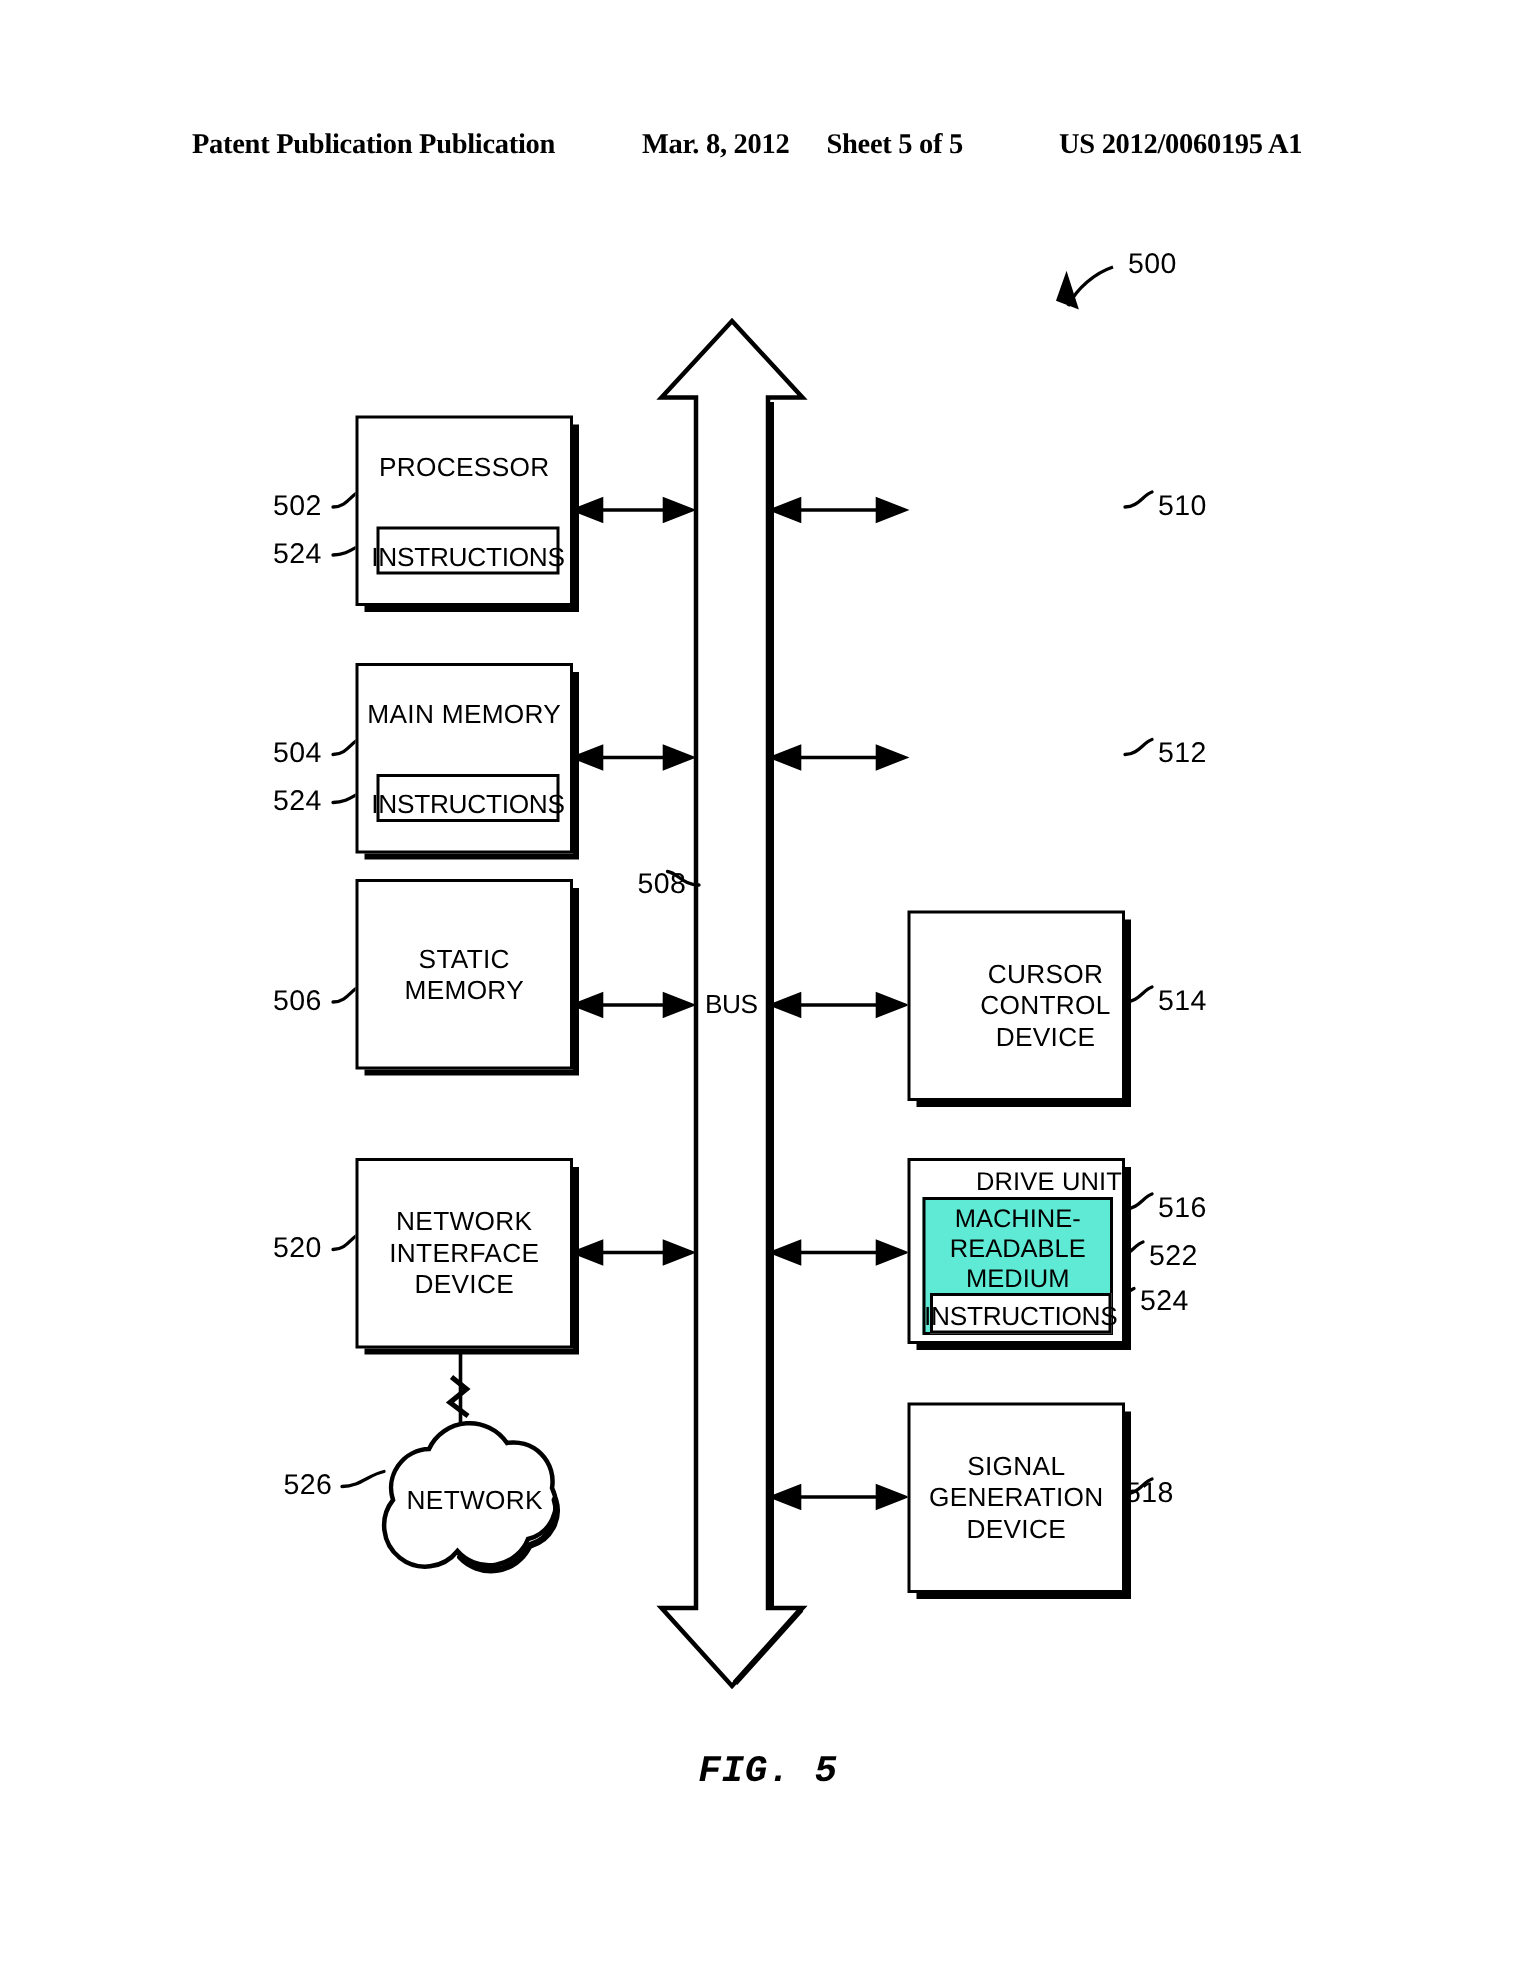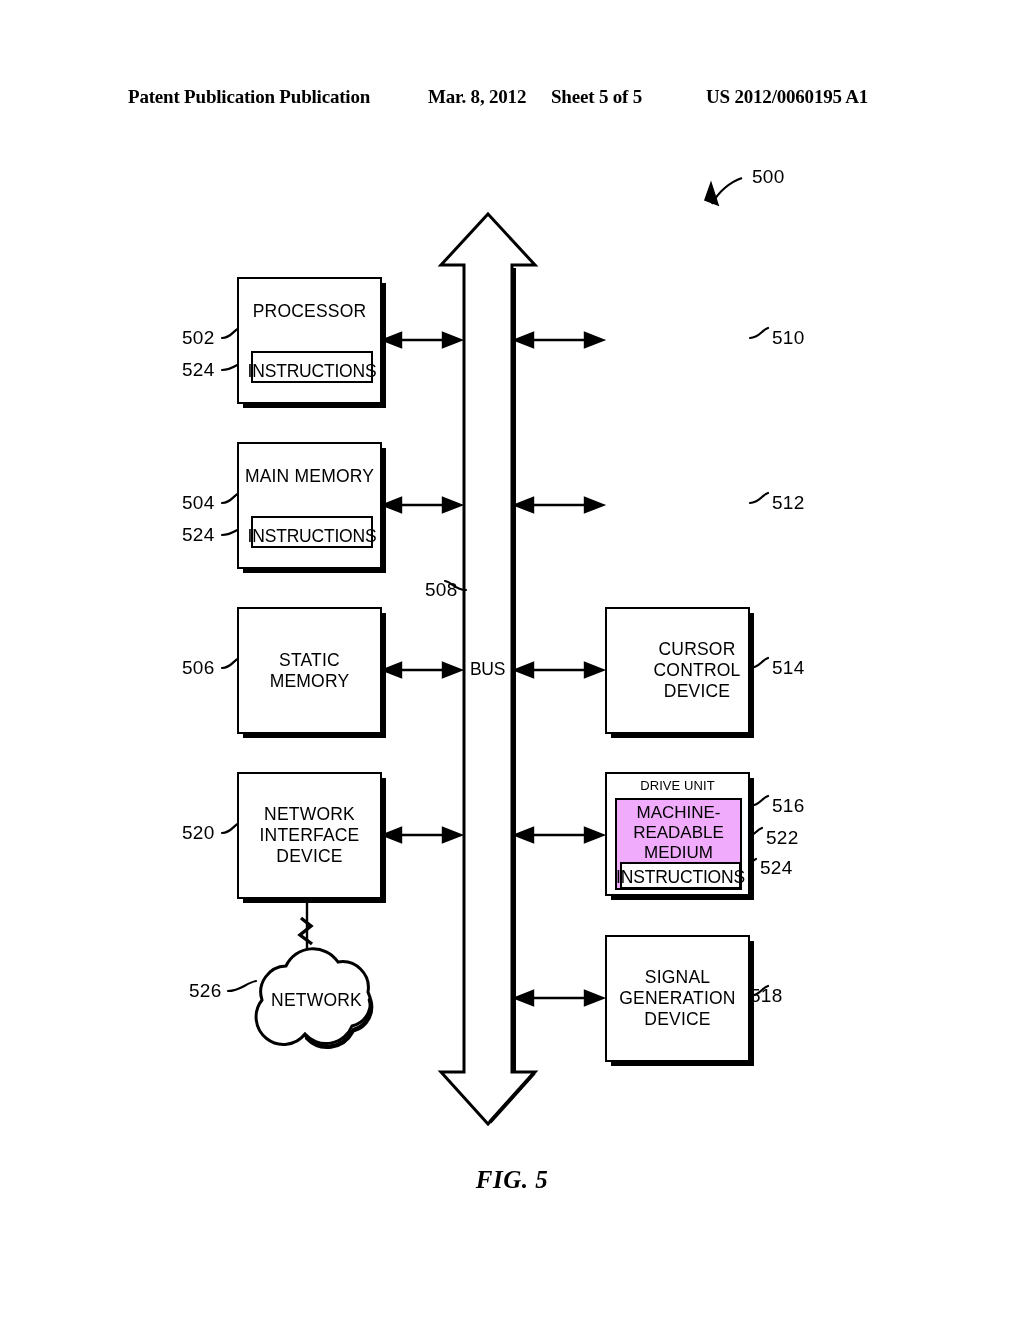--- a/index.html
+++ b/index.html
@@ -84,29 +84,29 @@
     line-height: 20px;
     letter-spacing: -0.2px;
     white-space: nowrap;
   }
 
   
   .drive-title {
     position: absolute;
     left: 0; right: 0;
     top: 4px;
-    text-align: center;
-    font-size: 13px;
+    text-align: right;
+    font-size: 17px;
     letter-spacing: 0.1px;
   }
   .mrm {
     position: absolute;
     box-sizing: border-box;
     border: 2px solid #000;
-    background: #f0abfc;
+    background: #5eead4;
   }
   .mrm-label {
     position: absolute;
     left: 0; right: 0;
     top: 3px;
     text-align: center;
     font-size: 17px;
     line-height: 20px;
     white-space: pre-line;
   }
@@ -120,21 +120,21 @@
     white-space: nowrap;
   }
 
   
   .fig-caption {
     position: absolute;
     top: 1166px;
     left: 0;
     width: 1024px;
     text-align: center;
-    font-family: Liberation Serif, serif;
+    font-family: Liberation Mono, monospace;
     font-style: italic;
     font-weight: bold;
     font-size: 25px;
     letter-spacing: 0.5px;
   }
 
   svg.overlay {
     position: absolute;
     left: 0; top: 0;
     width: 1024px;
@@ -284,21 +284,21 @@
     </div>
   </div>
 
   <div class="node with-sub" style="left:237px; top:442px; width:145px; height:127px;">
     <span class="node-label">MAIN MEMORY</span>
     <div class="subbox" style="left:12px; top:72px; width:122px; height:32px;">
       <span class="sub-label">INSTRUCTIONS</span>
     </div>
   </div>
 
-  <div class="node" style="left:237px; top:607px; width:145px; height:127px;">
+  <div class="node" style="left:237px; top:586px; width:145px; height:127px;">
     <span class="node-label">STATIC
 MEMORY</span>
   </div>
 
   <div class="node" style="left:237px; top:772px; width:145px; height:127px;">
     <span class="node-label">NETWORK
 INTERFACE
 DEVICE</span>
   </div>
 

